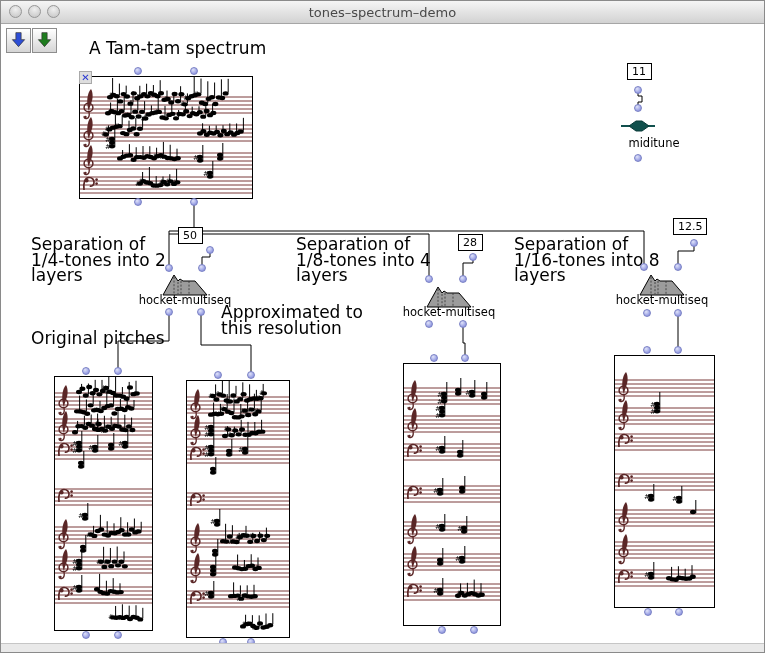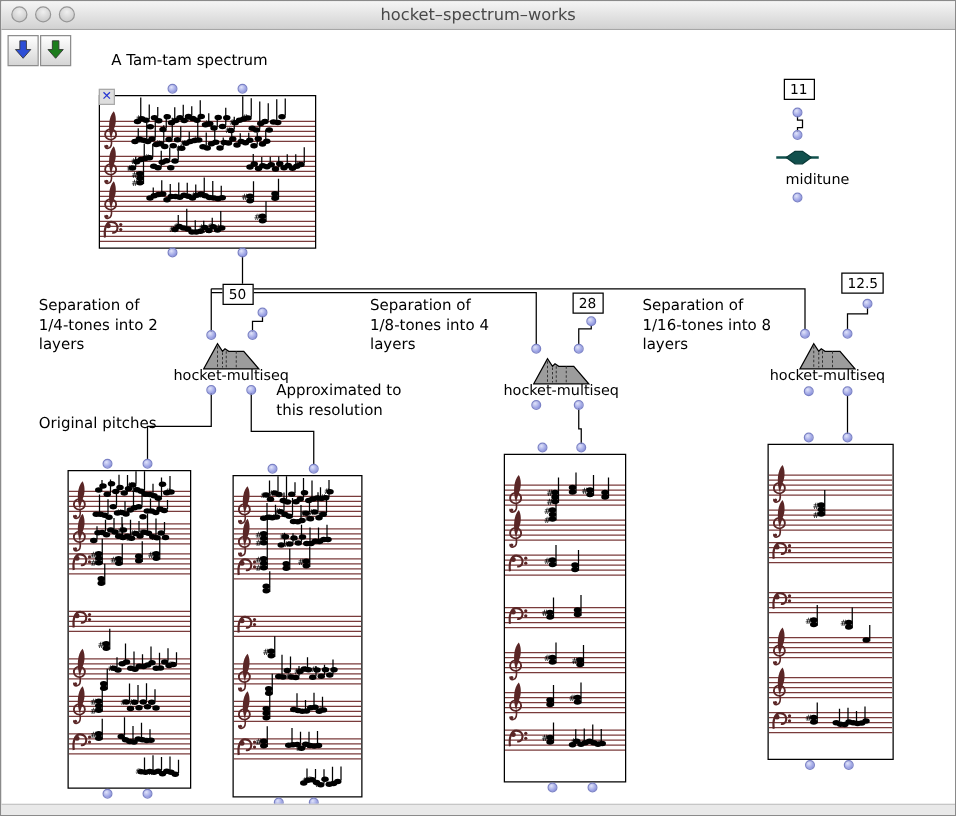--- a/index.html
+++ b/index.html
@@ -5,21 +5,21 @@
   html,body{margin:0;padding:0;background:#fff;font-family:"DejaVu Sans",sans-serif;}
   .window{position:relative;width:765px;height:653px;background:#ffffff;border:1px solid #8a8a8a;box-sizing:border-box;overflow:hidden;}
   .titlebar{position:absolute;top:0;left:0;right:0;height:22px;
     background:linear-gradient(#f5f5f5,#d2d2d2);border-bottom:1px solid #a6a6a6;
     display:flex;align-items:center;justify-content:center;z-index:10;}
   .tl-circle{position:absolute;top:4px;width:13px;height:13px;border-radius:50%;
     background:radial-gradient(circle at 50% 32%,#efefef,#c2c2c2);border:1px solid #969696;box-sizing:border-box;}
   .title{font-size:13px;color:#494949;}
   .toolbar-btn{position:absolute;width:25px;height:25px;background:linear-gradient(#ffffff,#d5d5d5);
     border:1px solid #8d8d8d;box-sizing:border-box;display:flex;align-items:center;justify-content:center;z-index:5;}
-  .comment{position:absolute;font-size:12px;line-height:15.5px;color:#000;white-space:pre-line;z-index:3;}
+  .comment{position:absolute;font-size:17px;line-height:15.5px;color:#000;white-space:pre-line;z-index:3;}
   .numbox{position:absolute;background:#fff;border:1.5px solid #000;font-size:11px;line-height:13px;
     padding:1px 3px 1px 4px;min-width:16px;z-index:4;}
   .music-box{position:absolute;background:#fff;border:1px solid #000;z-index:2;}
   .close-x{position:absolute;left:-1px;top:-6px;width:13px;height:13px;background:#dedede;border:1px solid #a9a9a9;
     box-sizing:border-box;color:#2635d2;font-weight:bold;font-size:10px;line-height:11px;text-align:center;z-index:4;}
   .port{position:absolute;width:8px;height:8px;border-radius:50%;box-sizing:border-box;
     background:radial-gradient(circle at 35% 30%,#e0e3f9,#9aa1e4 65%,#8188d1);border:1px solid #7a81c5;z-index:6;}
   .node-icon{position:absolute;z-index:4;}
   .node-label{position:absolute;width:120px;text-align:center;font-size:11.5px;color:#000;z-index:3;}
   #wires{position:absolute;left:0;top:0;z-index:1;}
@@ -42,21 +42,21 @@
       <polyline points="168,311 168,340 117,340 117,370" fill="none" stroke="#000000" stroke-width="1"></polyline>
       <polyline points="200,311 200,344 250,344 250,374" fill="none" stroke="#000000" stroke-width="1"></polyline>
       <polyline points="462,323 462,342 464,342 464,357" fill="none" stroke="#000000" stroke-width="1"></polyline>
       <polyline points="677,312 677,349" fill="none" stroke="#000000" stroke-width="1"></polyline>
     </svg>
 
   <div class="titlebar">
     <div class="tl-circle" style="left:8px"></div>
     <div class="tl-circle" style="left:27px"></div>
     <div class="tl-circle" style="left:46px"></div>
-    <span class="title">hocket–spectrum–works</span>
+    <span class="title">tones–spectrum–demo</span>
   </div>
 
   <div class="toolbar-btn" style="left:5px;top:27px">
     <svg width="21" height="21" viewBox="0 0 24 24">
       <polygon points="9,3 15,3 15,11 19,11 12,19 5,11 9,11" stroke="#333" stroke-width="0.8" fill="#2d4ed6"></polygon>
     </svg>
   </div>
   <div class="toolbar-btn" style="left:31px;top:27px">
     <svg width="21" height="21" viewBox="0 0 24 24">
       <polygon points="9,3 15,3 15,11 19,11 12,19 5,11 9,11" stroke="#333" stroke-width="0.8" fill="#1d7c1d"></polygon>

